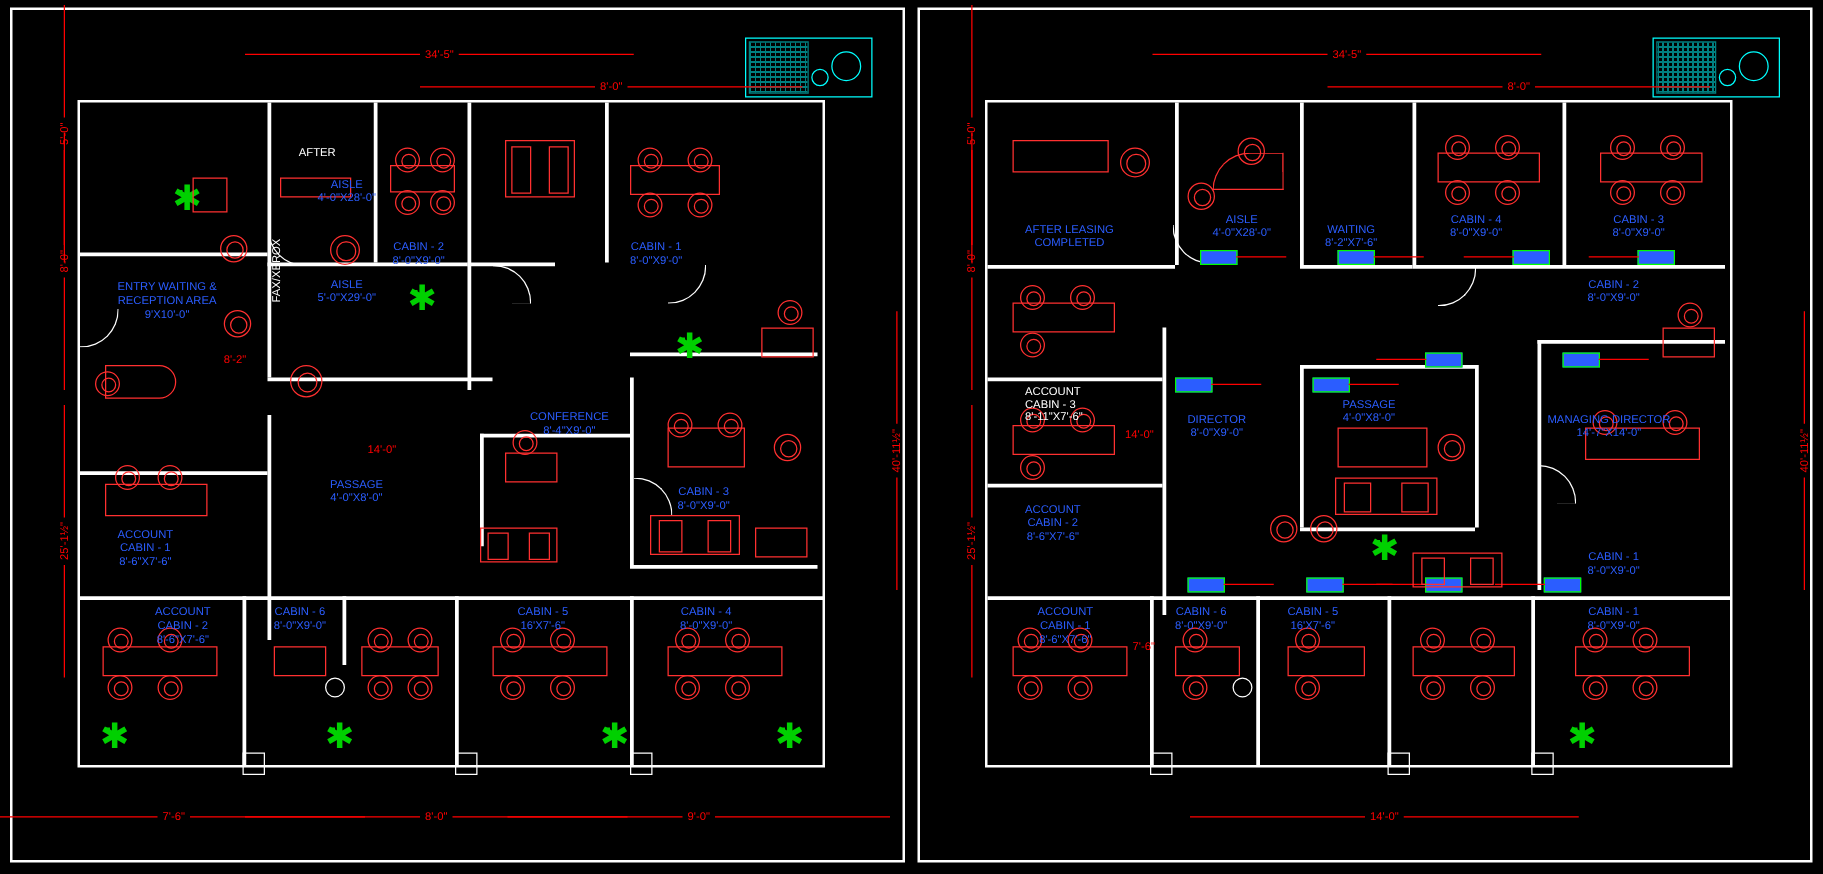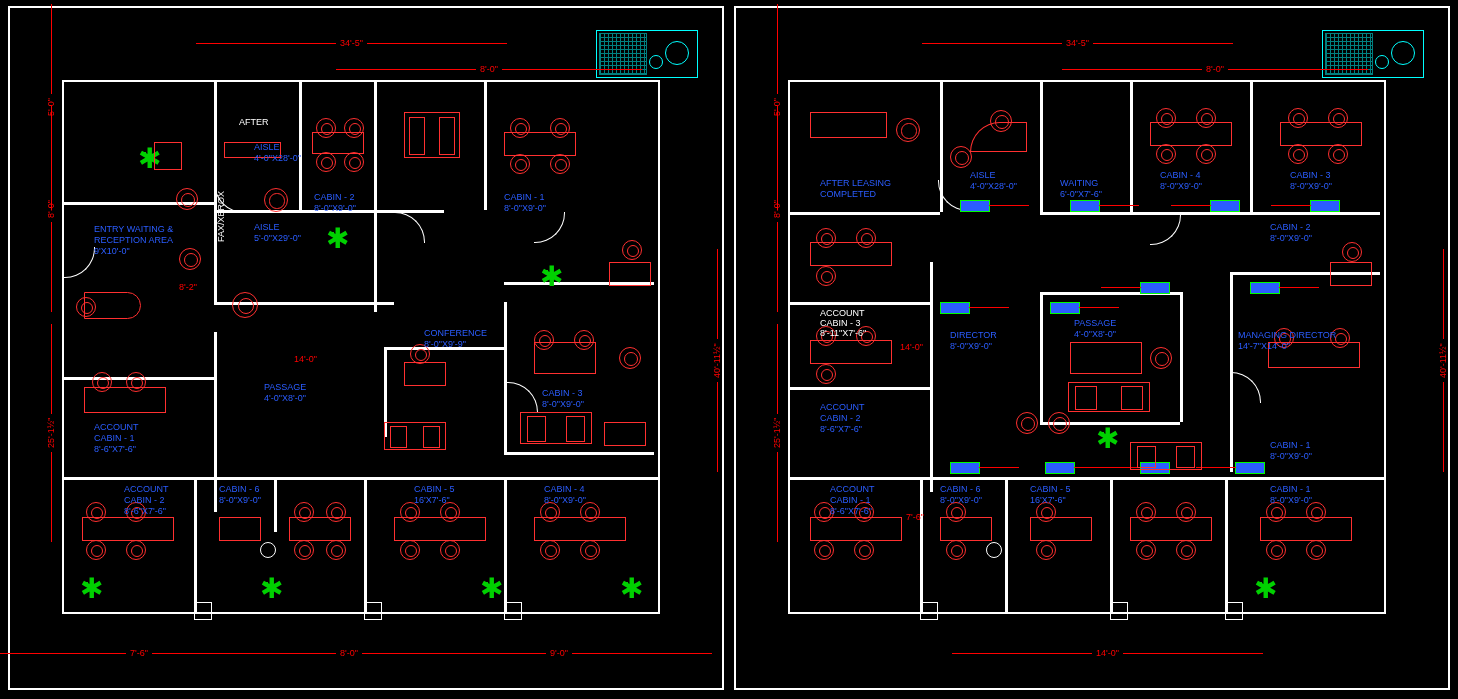--- a/index.html
+++ b/index.html
@@ -8,21 +8,21 @@
   #sheetB{left:736px}
   .inner{position:absolute;left:54px;top:74px;width:594px;height:530px;outline:2px solid #fff}
   .dim{position:absolute;color:#f00;font-size:9px;white-space:nowrap}
   .dim.h:before,.dim.h:after{content:"";position:absolute;top:50%;width:140px;border-top:1px solid #f00}
   .dim.h:before{right:100%;margin-right:4px}
   .dim.h:after{left:100%;margin-left:4px}
   .dim.v{transform:rotate(-90deg);transform-origin:0 0}
   .dim.v:before,.dim.v:after{content:"";position:absolute;top:50%;width:90px;border-top:1px solid #f00}
   .dim.v:before{right:100%;margin-right:4px}
   .dim.v:after{left:100%;margin-left:4px}
-  .rm{position:absolute;color:#2b5dff;font-size:9px;line-height:11px;text-align:left;white-space:pre}
+  .rm{position:absolute;color:#2b5dff;font-size:9px;line-height:11px;text-align:center;white-space:pre}
   .txt{position:absolute;color:#fff;font-size:9px;white-space:pre}
   .wall{position:absolute;background:#fff}
   
   .p{position:absolute;border:1.5px solid #ff3030;border-radius:50%}
   .p:before{content:"";position:absolute;left:20%;top:20%;width:60%;height:60%;border:1.5px solid #ff3030;border-radius:50%}
   .desk{position:absolute;border:1.5px solid #ff3030}
   .sofa{position:absolute;border:1.5px solid #ff3030}
   .sofa:before,.sofa:after{content:"";position:absolute;border:1.5px solid #ff3030}
   .sofa:before{left:8%;top:10%;width:25%;height:80%}
   .sofa:after{right:8%;top:10%;width:25%;height:80%}
@@ -156,21 +156,21 @@
 4'-0"X28'-0"</div>
     <div class="rm" style="left:190px;top:140px">AISLE
 5'-0"X29'-0"</div>
     <div class="rm" style="left:250px;top:110px">CABIN - 2
 8'-0"X9'-0"</div>
     <div class="rm" style="left:440px;top:110px">CABIN - 1
 8'-0"X9'-0"</div>
     <div class="rm" style="left:200px;top:300px">PASSAGE
 4'-0"X8'-0"</div>
     <div class="rm" style="left:360px;top:246px">CONFERENCE
-8'-0"X9'-9"</div>
+8'-4"X9'-0"</div>
     <div class="rm" style="left:478px;top:306px">CABIN - 3
 8'-0"X9'-0"</div>
     <div class="rm" style="left:30px;top:340px">ACCOUNT
 CABIN - 1
 8'-6"X7'-6"</div>
     <div class="rm" style="left:60px;top:402px">ACCOUNT
 CABIN - 2
 8'-6"X7'-6"</div>
     <div class="rm" style="left:155px;top:402px">CABIN - 6
 8'-0"X9'-0"</div>
@@ -307,21 +307,21 @@
     <div class="desk" style="left:470px;top:435px;width:90px;height:22px"></div>
     <div class="p" style="left:476px;top:420px;width:18px;height:18px"></div>
     <div class="p" style="left:516px;top:420px;width:18px;height:18px"></div>
     <div class="p" style="left:476px;top:458px;width:18px;height:18px"></div>
     <div class="p" style="left:516px;top:458px;width:18px;height:18px"></div>
     <div class="sofa" style="left:340px;top:360px;width:70px;height:26px"></div>
 
     <div class="rm" style="left:30px;top:96px">AFTER LEASING
 COMPLETED</div>
     <div class="rm" style="left:270px;top:96px">WAITING
-6'-0"X7'-6"</div>
+8'-2"X7'-6"</div>
     <div class="rm" style="left:180px;top:88px">AISLE
 4'-0"X28'-0"</div>
     <div class="rm" style="left:370px;top:88px">CABIN - 4
 8'-0"X9'-0"</div>
     <div class="rm" style="left:500px;top:88px">CABIN - 3
 8'-0"X9'-0"</div>
     <div class="txt" style="left:30px;top:226px">ACCOUNT
 CABIN - 3
 8'-11"X7'-6"</div>
     <div class="rm" style="left:160px;top:248px">DIRECTOR

